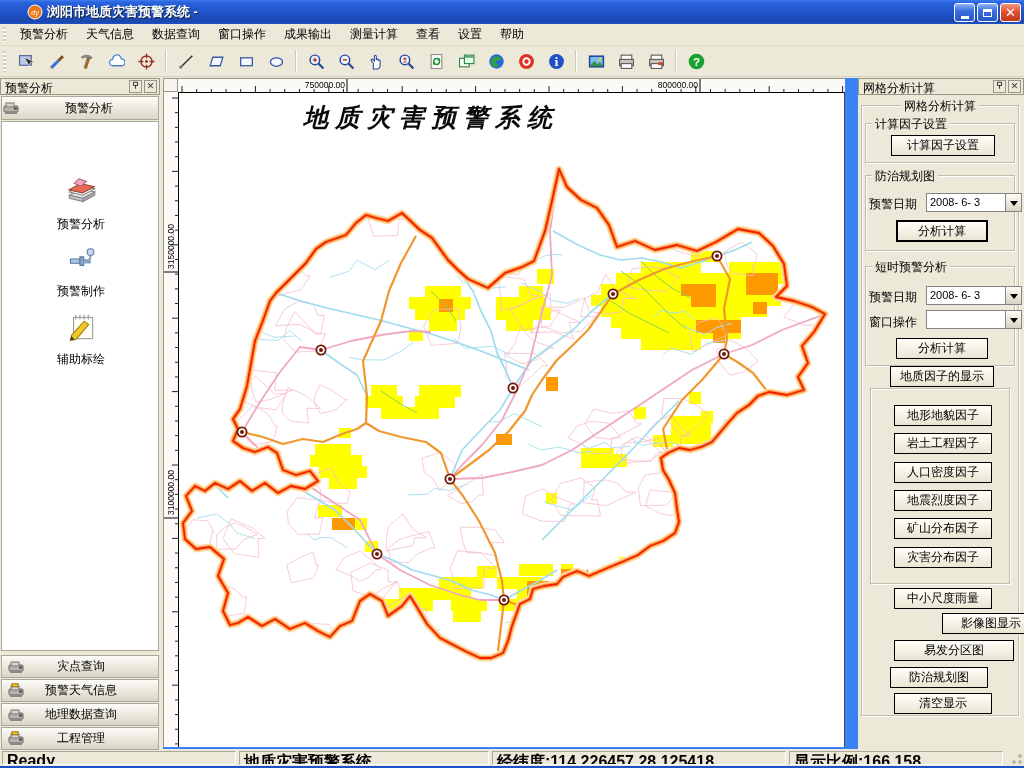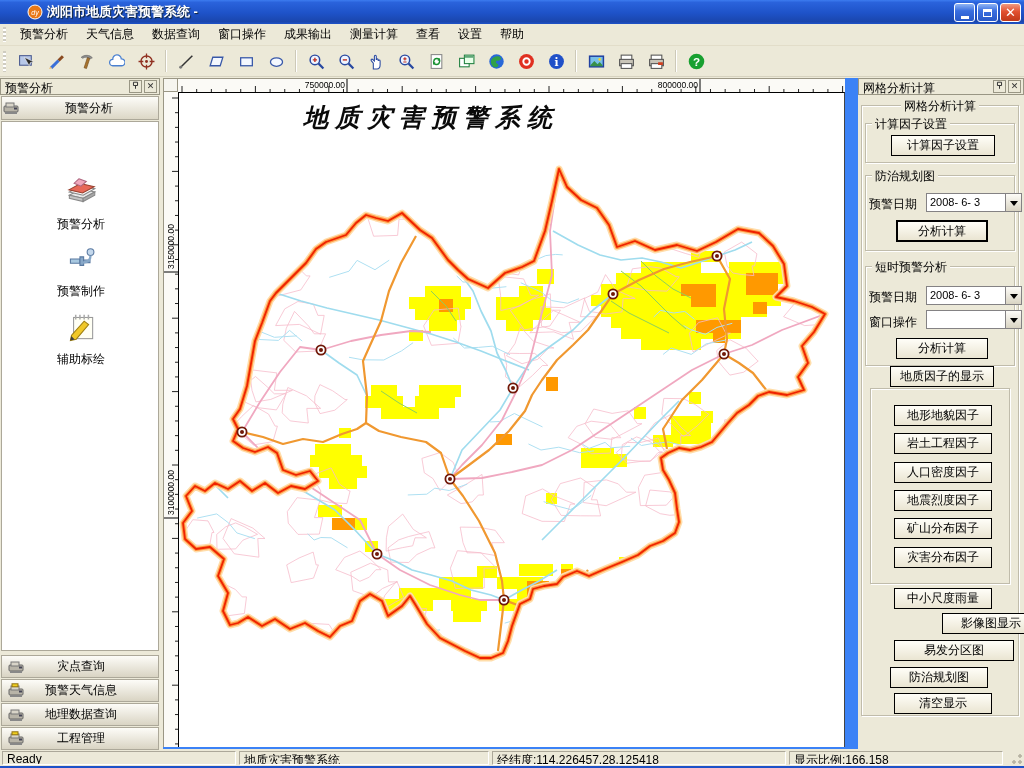--- a/index.html
+++ b/index.html
@@ -82,22 +82,22 @@
   .rp-label { position:absolute; font-size:12px; }
   .combo { position:absolute; height:19px; background:#fff; border:1px solid #848284; font-size:11px; }
   .combo .val { position:absolute; left:3px; top:2px; }
   .combo .arrow { position:absolute; right:0; top:0; width:16px; height:17px;
     background:linear-gradient(180deg,#fdfcf8,#d9d4c3); border-left:1px solid #848284;
     display:flex; align-items:center; justify-content:center; }
   .combo .arrow:after { content:""; border:4px solid transparent; border-top:5px solid #000; margin-top:5px; }
 
   
   #statusbar { position:absolute; left:0; top:750px; width:1024px; height:16px; background:#ece9d8; }
-  .sseg { position:absolute; top:1px; height:14px; font-size:12px; padding:0 4px;
-    border:1px solid; border-color:#aca899 #fff #fff #aca899; overflow:hidden; white-space:nowrap; }
+  .sseg { position:absolute; top:1px; height:14px; font-size:16px; padding:0 4px;
+    border:1px solid; border-color:#aca899 #fff #fff #aca899; overflow:hidden; white-space:nowrap;font-weight:bold; }
   #sgrip { position:absolute; right:1px; top:3px; width:12px; height:12px;
     background:
      radial-gradient(circle at 9px 3px,#b8b4a4 1.5px,transparent 2px),
      radial-gradient(circle at 9px 9px,#b8b4a4 1.5px,transparent 2px),
      radial-gradient(circle at 3px 9px,#b8b4a4 1.5px,transparent 2px); }
   #winedge { position:absolute; left:0; top:766px; width:1024px; height:2px; background:#1e52c8; }
 </style>
 </head>
 <body>
 

